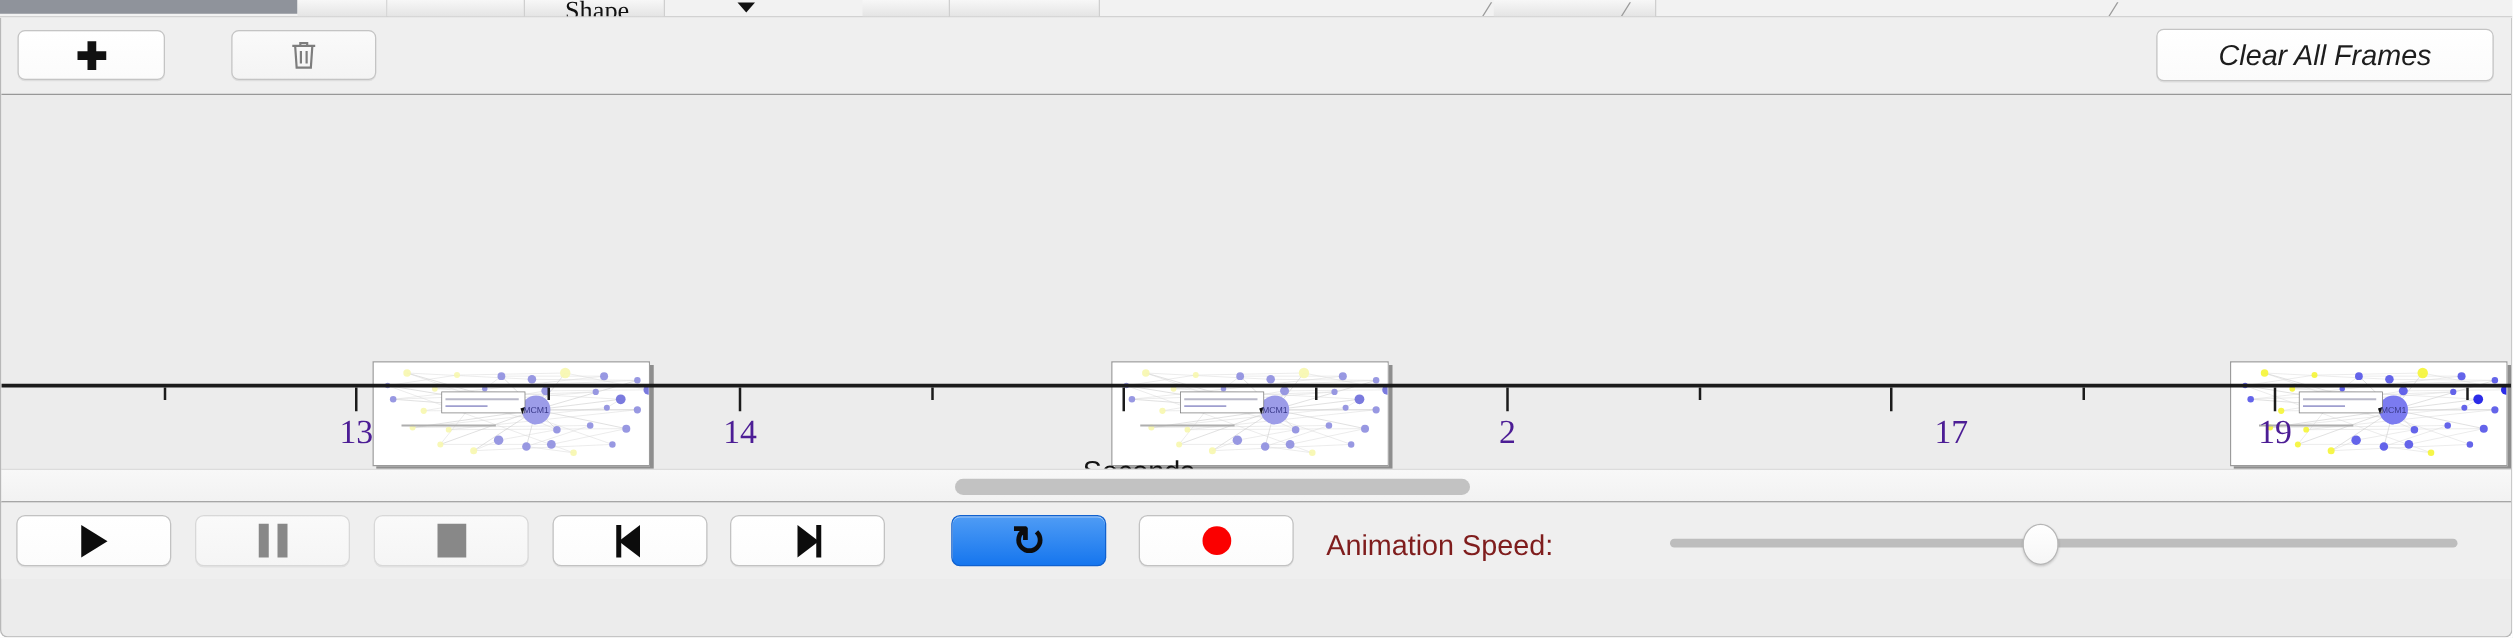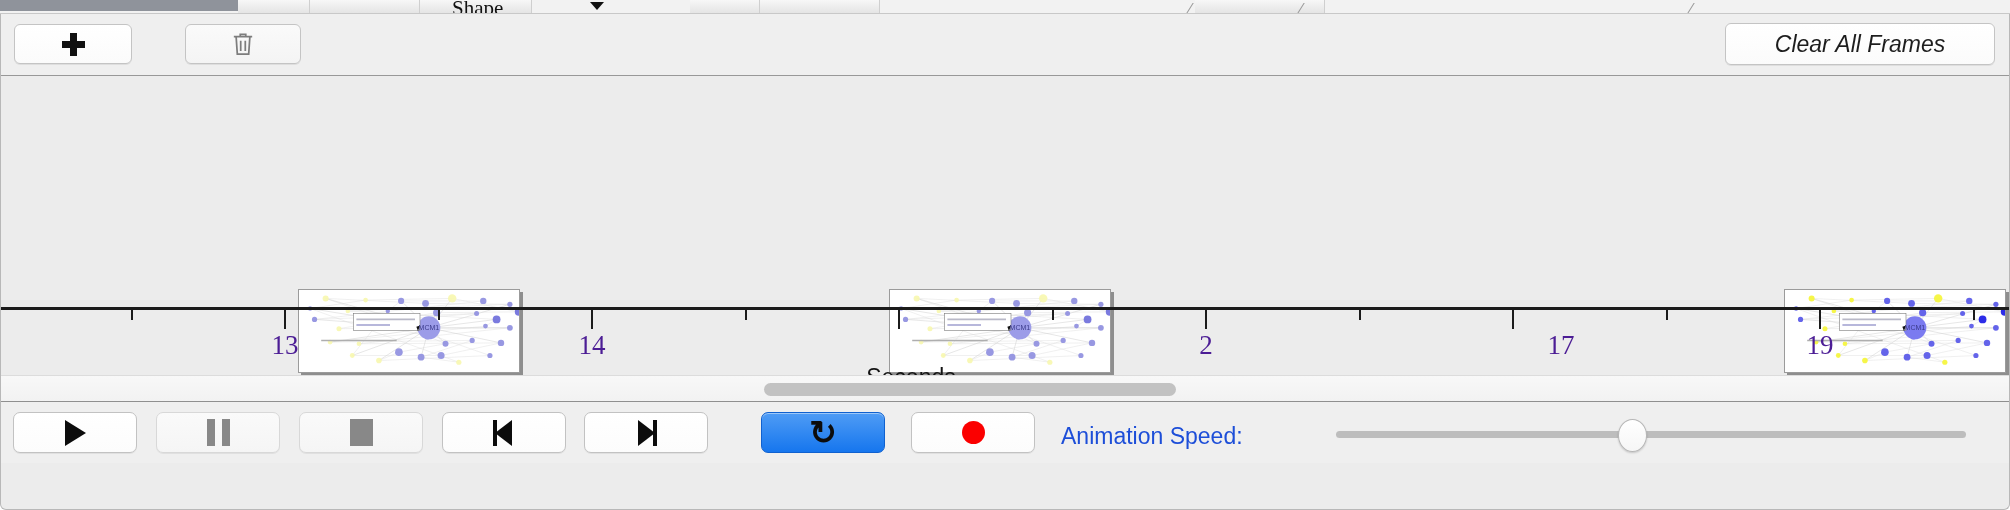--- a/index.html
+++ b/index.html
@@ -172,21 +172,21 @@
   .ico-skip .bar { position:absolute; top:0; width:4px; height:26px; background:#0c0c0c; }
   .ico-skip.back .tri { left:4px; border-right:17px solid #0c0c0c; }
   .ico-skip.back .bar { left:2px; }
   .ico-skip.fwd  .tri { left:5px; border-left:17px solid #0c0c0c; }
   .ico-skip.fwd  .bar { right:2px; }
   .ico-loop { font-size: 33px; line-height: 30px; color:#0c0c0c; font-weight: 700; }
   .ico-record { width:23px; height:23px; border-radius:50%; background:#fb0000; }
 
   .speed-label {
     position: absolute; left: 1060px; top: 21px;
-    font-size: 23px; color: #1d4ed8;
+    font-size: 23px; color: #7f1d1d;
   }
   .slider {
     position: absolute; left: 1335px; top: 29px; width: 630px; height: 7px;
     background: #bdbdbd; border-radius: 4px;
   }
   .slider-knob {
     position: absolute; left: 1630px; top: 17px; width: 29px; height: 33px;
     background: linear-gradient(#ffffff, #f6f6f6);
     border: 1px solid #b6b6b6; border-radius: 50%;
     box-shadow: 0 1px 2px rgba(0,0,0,0.18);

